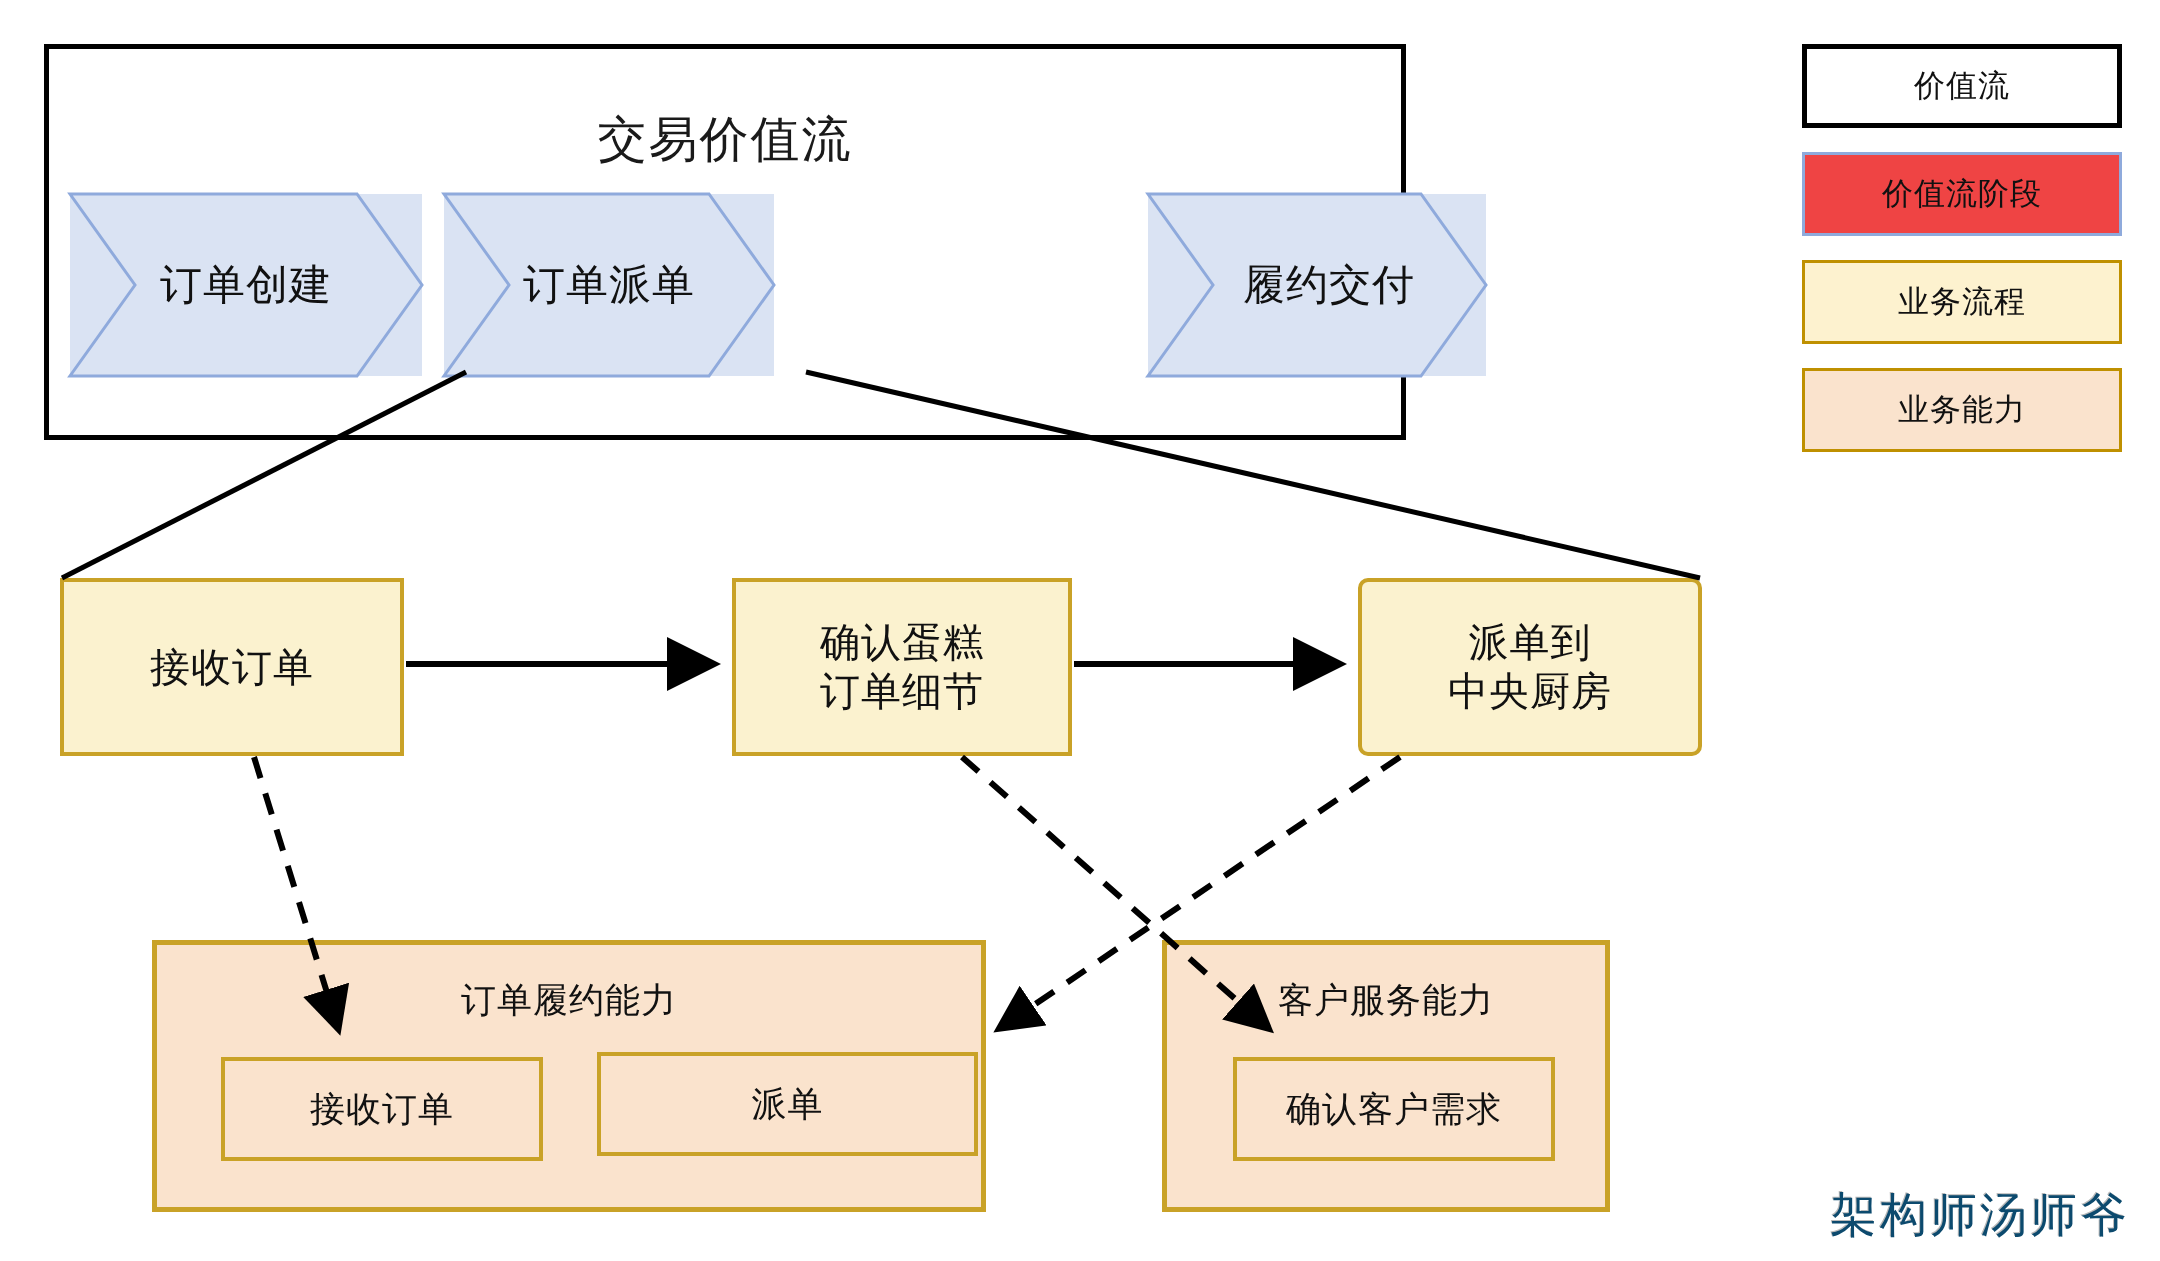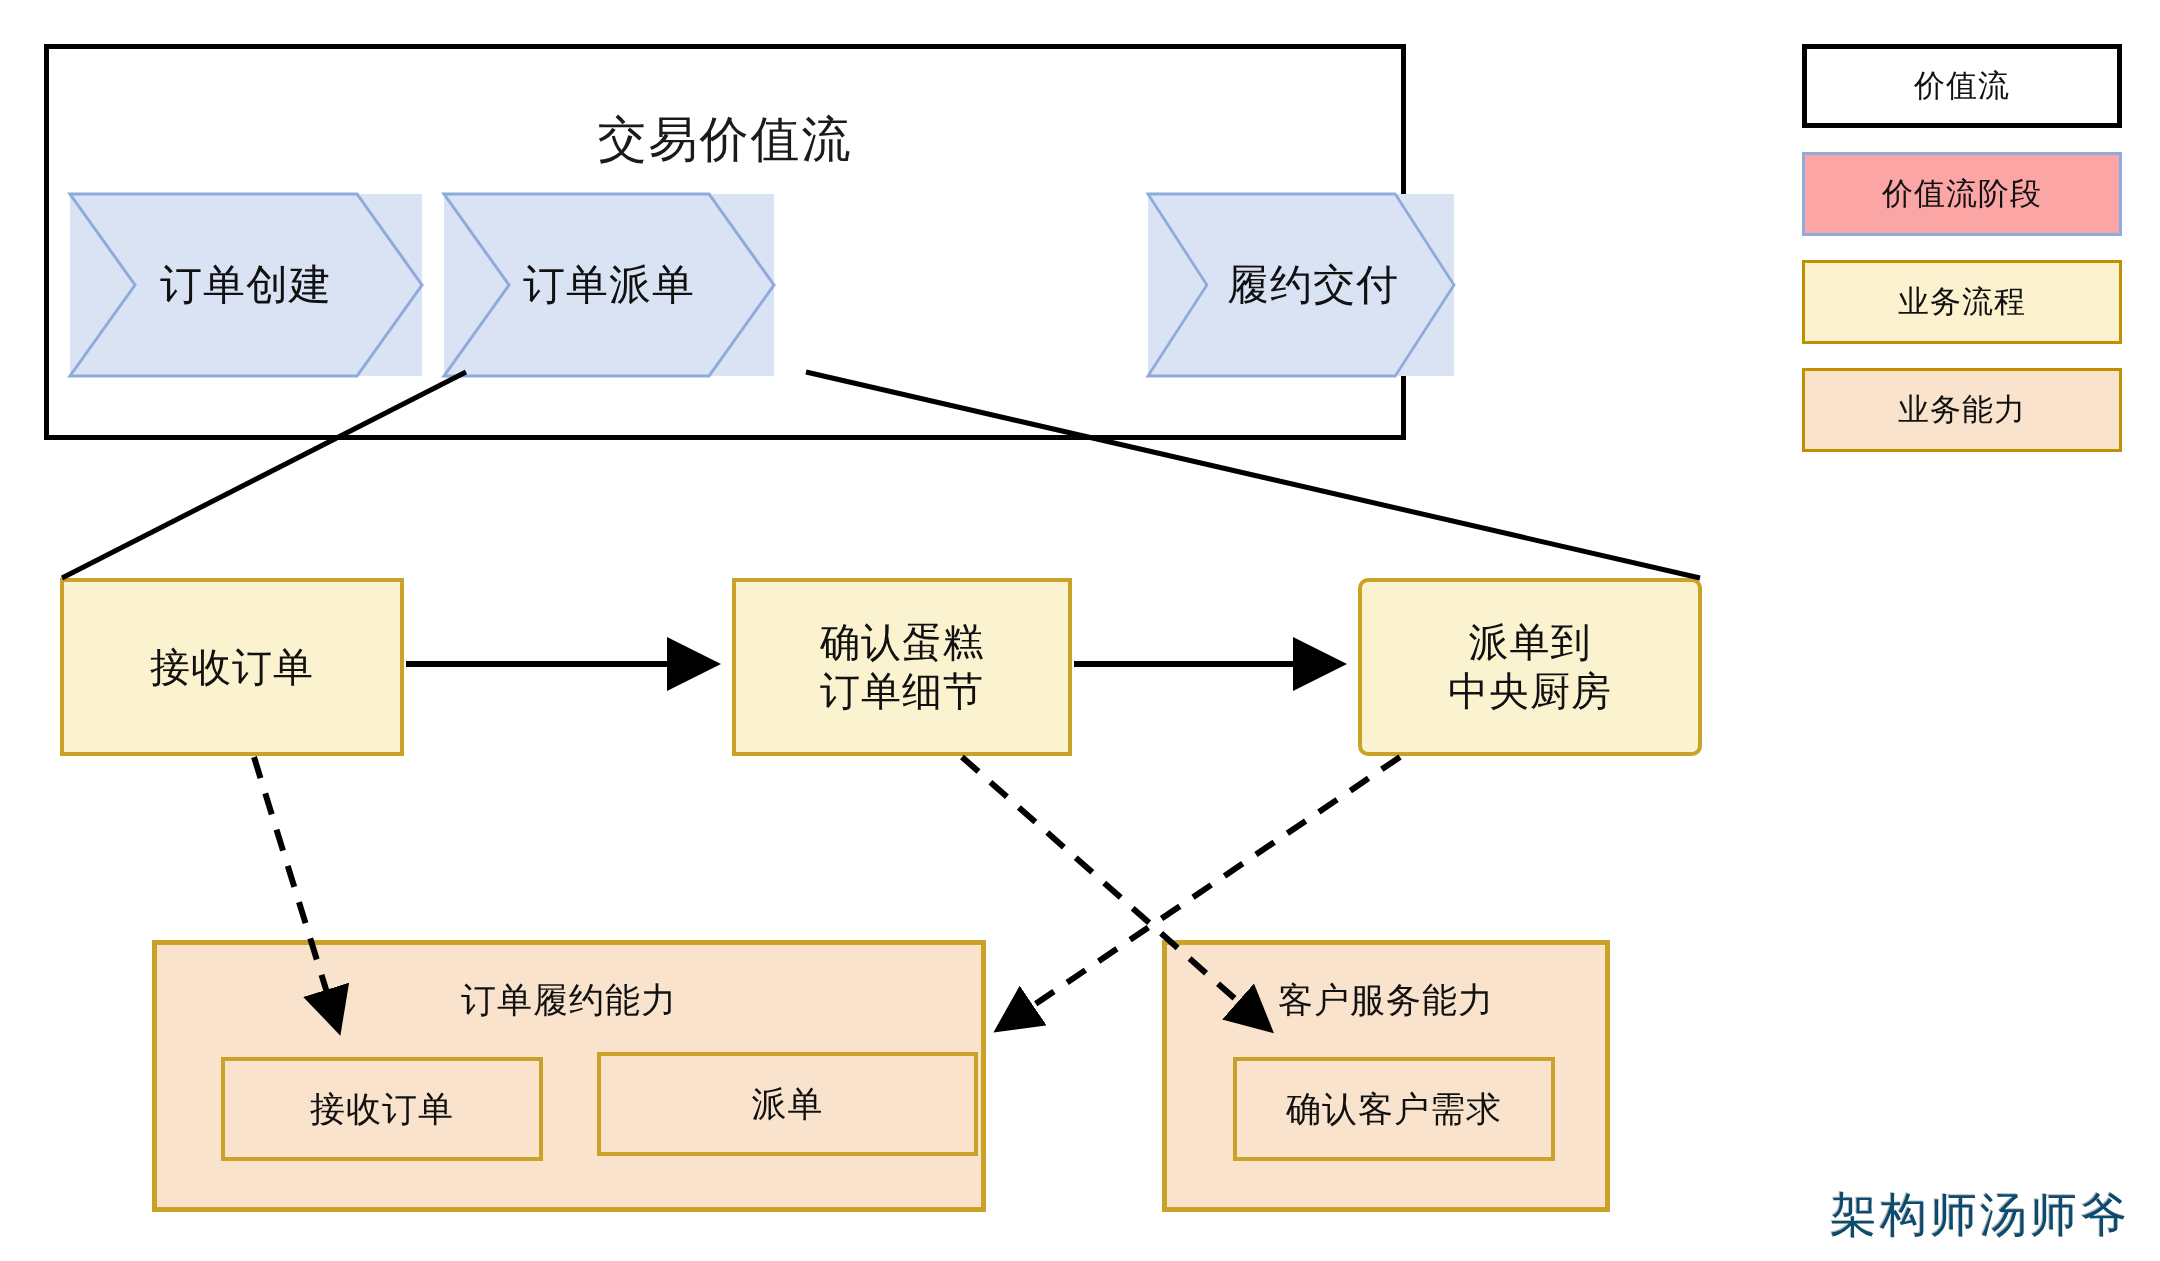--- a/index.html
+++ b/index.html
@@ -86,21 +86,21 @@
     margin-bottom: 24px;
     display: flex;
     align-items: center;
     justify-content: center;
     box-sizing: border-box;
     font-size: 31px;
     color: #111111;
     letter-spacing: 1px;
   }
   .lg-valuestream { background: #ffffff; border: 5px solid #000000; }
-  .lg-stage       { background: #fca5a5; border: 3px solid #8faadc; }
+  .lg-stage       { background: #ef4444; border: 3px solid #8faadc; }
   .lg-process     { background: #fdf2cf; border: 3px solid #bf9000; }
   .lg-capability  { background: #fae3cd; border: 3px solid #bf9000; }
 
   
   .process-box {
     background: #fbf2cf;
     border: 4px solid #c9a227;
     box-sizing: border-box;
     display: flex;
     align-items: center;
@@ -187,21 +187,21 @@
     </div>
 
     <div class="chevron" id="stage-1" style="left:400px; width:330px;">
       <svg class="chev-svg" viewBox="0 0 330 182" preserveAspectRatio="none">
         <polygon points="0,0 265,0 330,91 265,182 0,182 65,91" fill="#dae3f3" stroke="#8faadc" stroke-width="3"></polygon>
       </svg>
       <span class="chev-label">订单派单</span>
     </div>
 
 
-    <div class="chevron" id="stage-3" style="left:1104px; width:306px;padding-left:24px;">
+    <div class="chevron" id="stage-3" style="left:1104px; width:338px;padding-left:24px;">
       <svg class="chev-svg" viewBox="0 0 338 182" preserveAspectRatio="none">
         <polygon points="0,0 273,0 338,91 273,182 0,182 65,91" fill="#dae3f3" stroke="#8faadc" stroke-width="3"></polygon>
       </svg>
       <span class="chev-label">履约交付</span>
     </div>
 
   </div>
 
   <div class="abs" id="legend">
     <div class="legend-item lg-valuestream">

